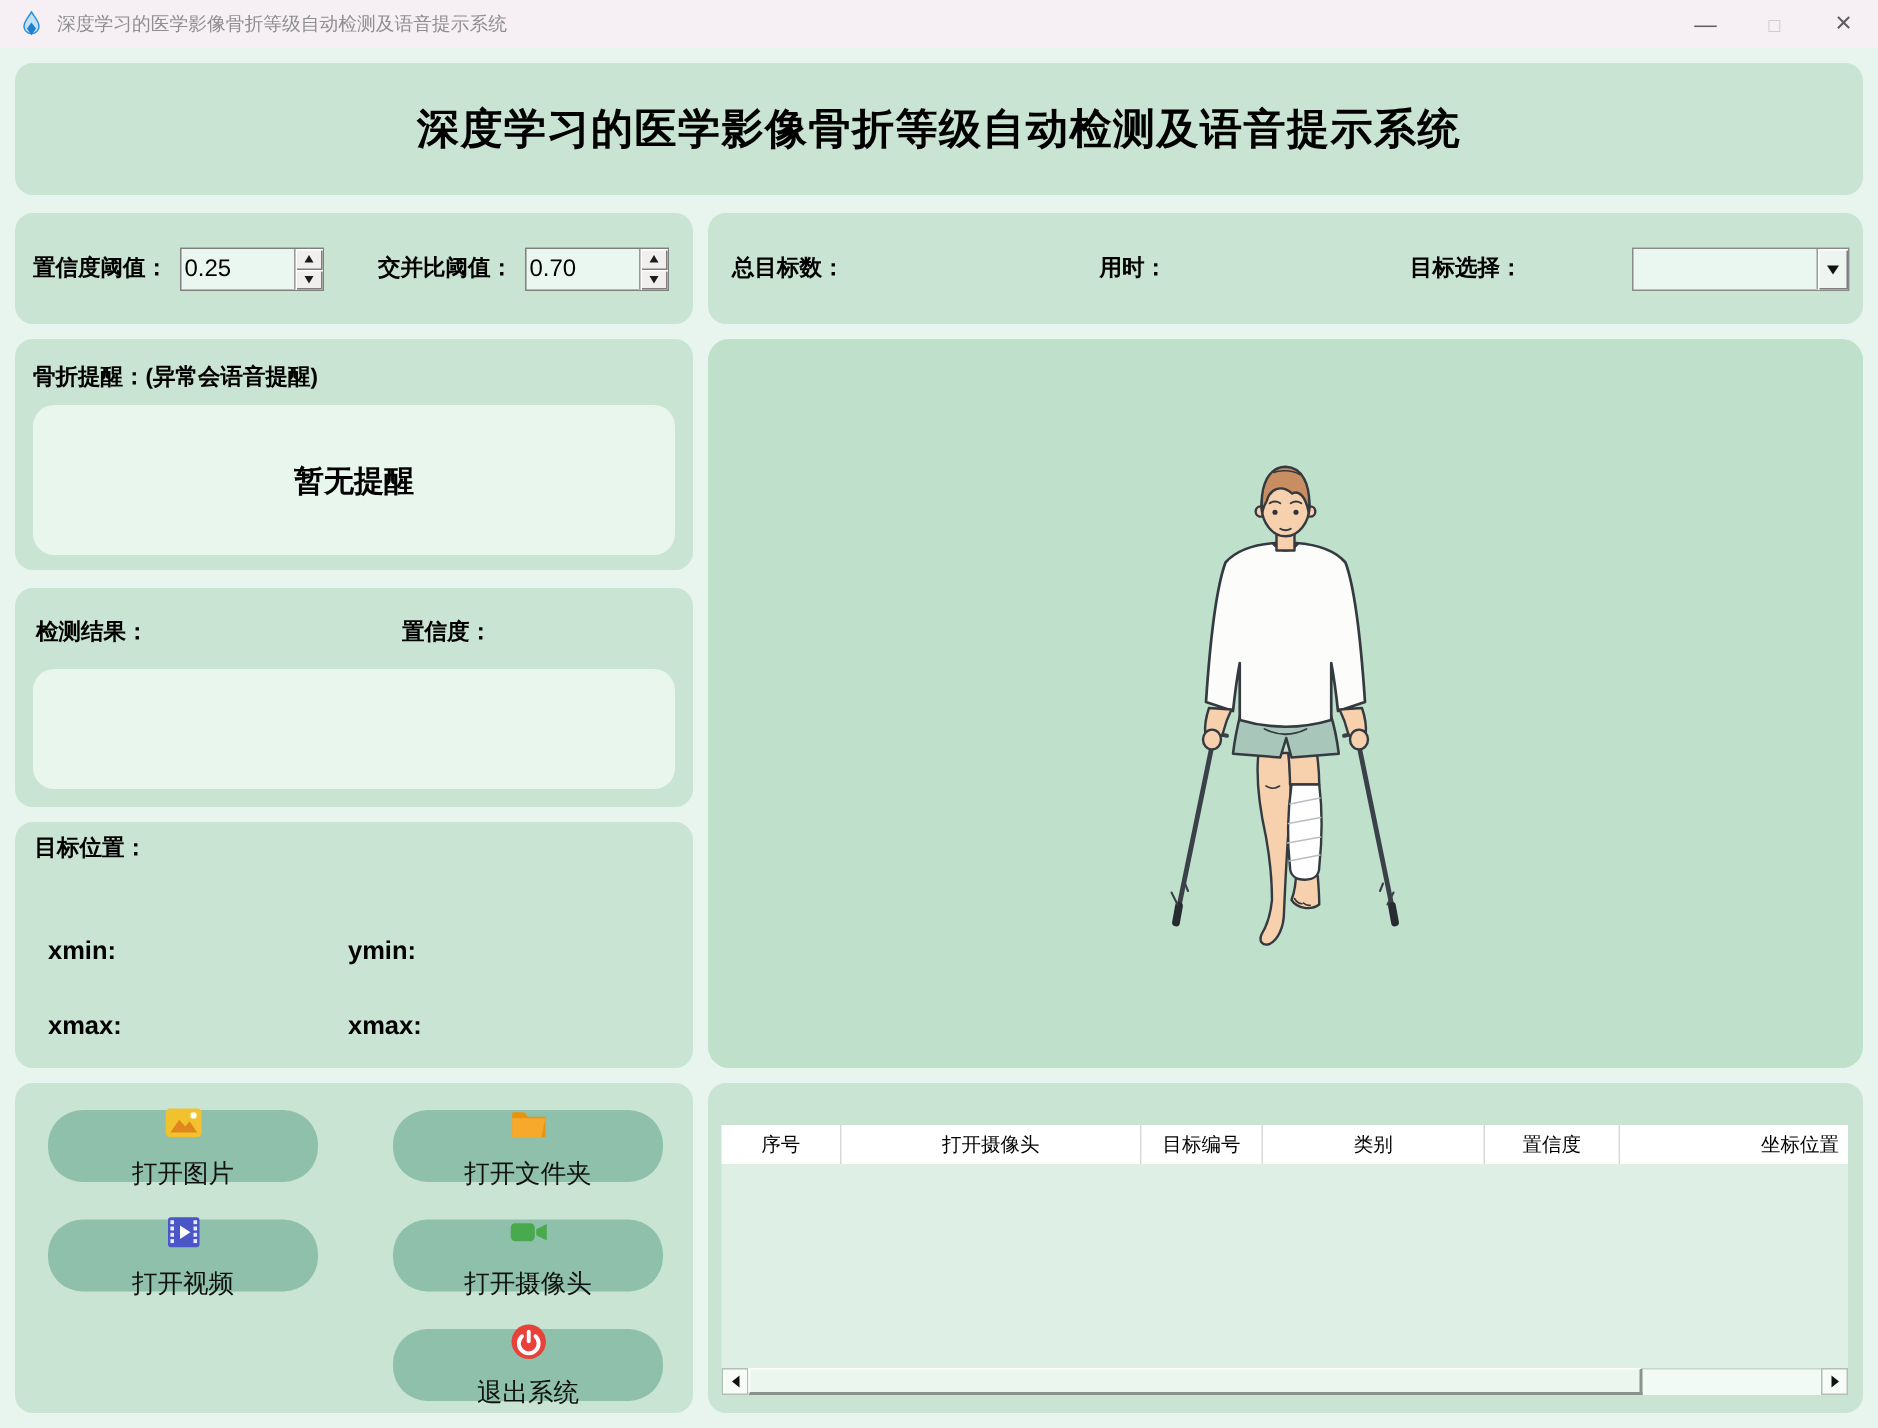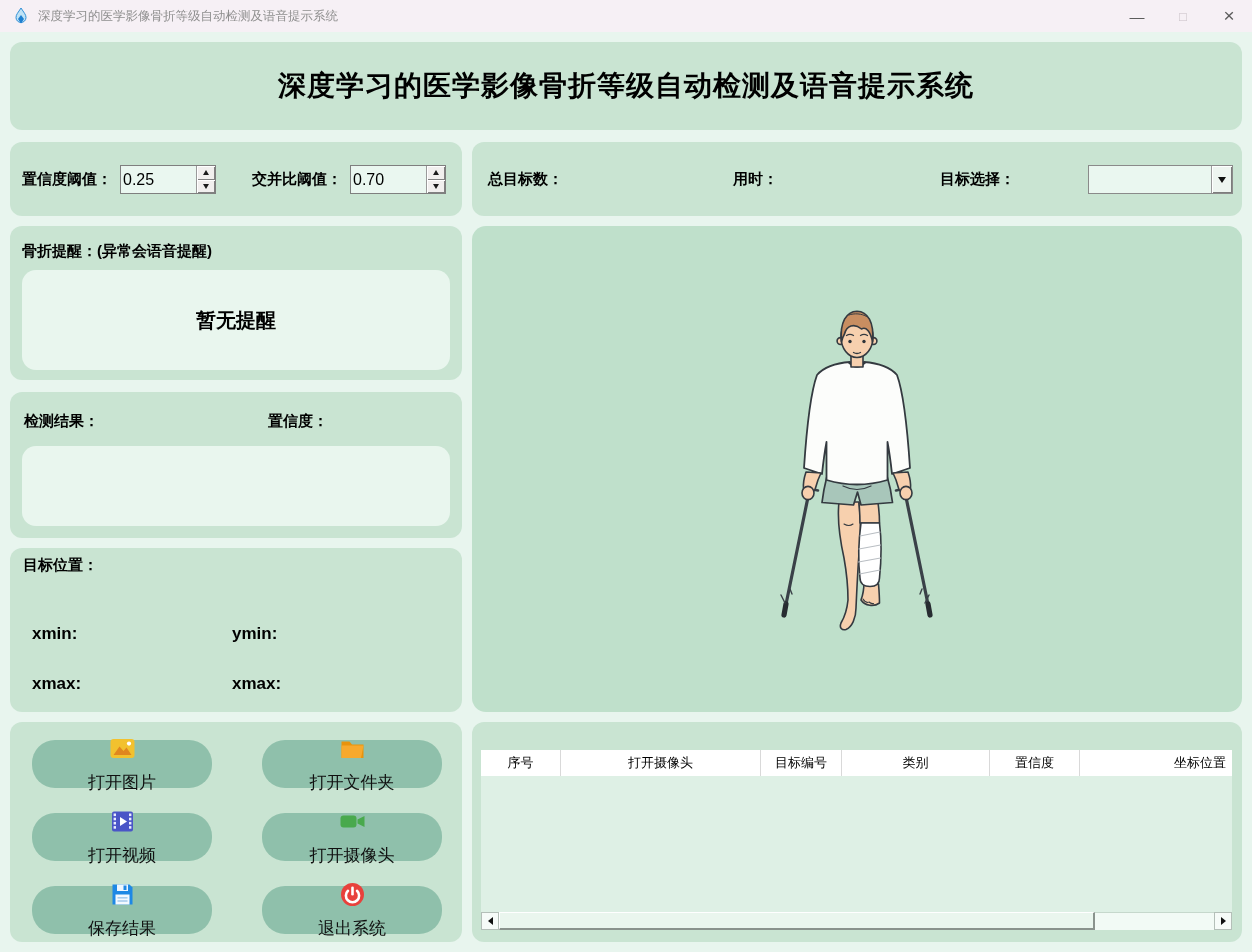--- a/index.html
+++ b/index.html
@@ -236,31 +236,20 @@
   </button>
 
   <button class="act-btn" style="left:252px; top:91px">
     <svg width="27" height="27" viewBox="0 0 27 27">
       <rect x="1.5" y="7.5" width="16" height="12" rx="3" fill="#49a94d"></rect>
       <path d="M18.5 11.5 L25.5 8 V19 L18.5 15.5 Z" fill="#49a94d"></path>
     </svg>
     <span>打开摄像头</span>
   </button>
 
-  <button class="act-btn" style="left:22px; top:164px">
-    <svg width="27" height="27" viewBox="0 0 27 27">
-      <path d="M3.5 3.5 h17 l3 3 v17 h-20 Z" fill="#1e88e5"></path>
-      <rect x="8" y="3.5" width="11" height="6.5" fill="#eef6ff"></rect>
-      <rect x="14.5" y="4.5" width="3" height="4.5" fill="#1e88e5"></rect>
-      <rect x="6.5" y="13.5" width="14" height="10" fill="#f4f9ff"></rect>
-      <rect x="8.5" y="16" width="10" height="1.6" fill="#a9cdee"></rect>
-      <rect x="8.5" y="19.2" width="10" height="1.6" fill="#a9cdee"></rect>
-    </svg>
-    <span>保存结果</span>
-  </button>
 
   <button class="act-btn" style="left:252px; top:164px">
     <svg width="27" height="27" viewBox="0 0 27 27">
       <circle cx="13.5" cy="13.5" r="11.5" fill="#e8413c"></circle>
       <path d="M13.5 6.8 V13.2" stroke="#ffffff" stroke-width="2.6" stroke-linecap="round"></path>
       <path d="M9 9.8 a6.6 6.6 0 1 0 9 0" fill="none" stroke="#ffffff" stroke-width="2.6" stroke-linecap="round"></path>
     </svg>
     <span>退出系统</span>
   </button>
 </div>

